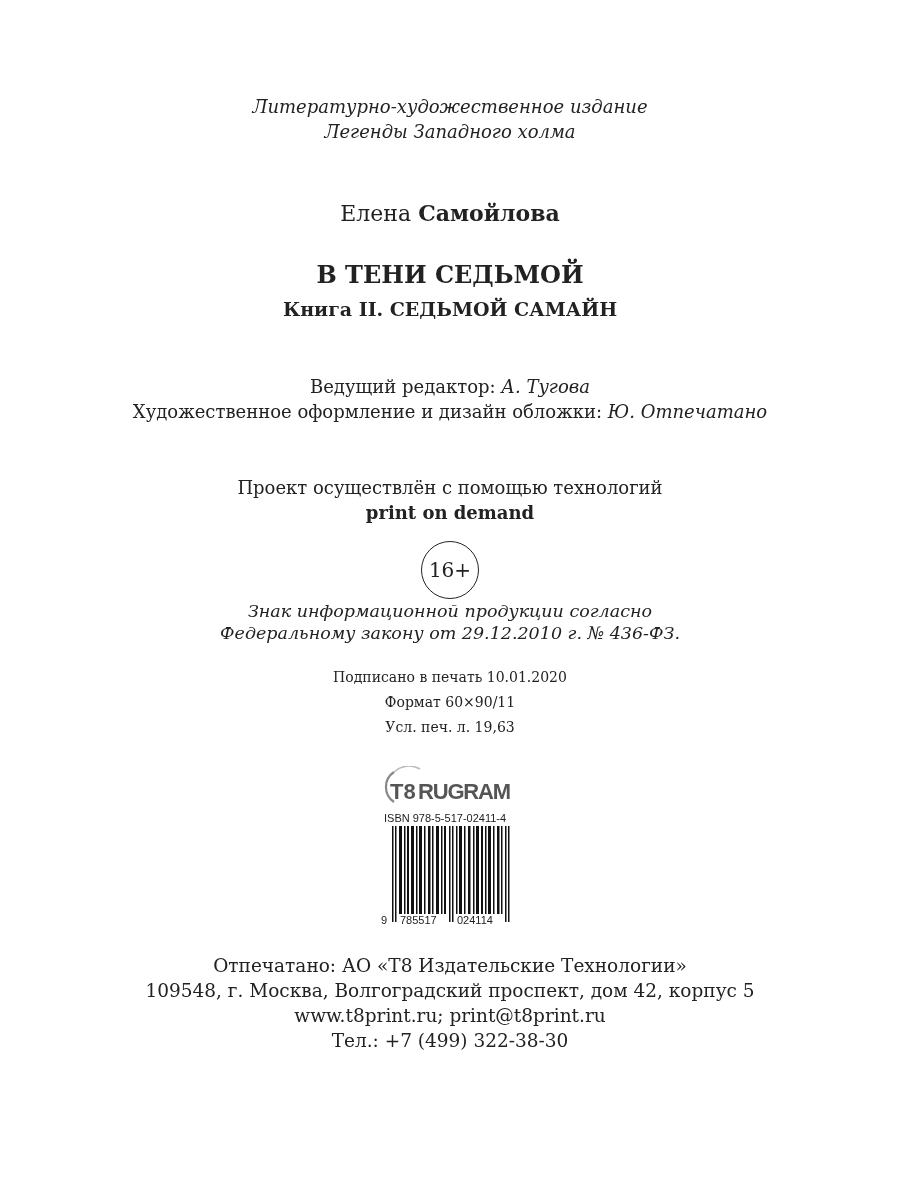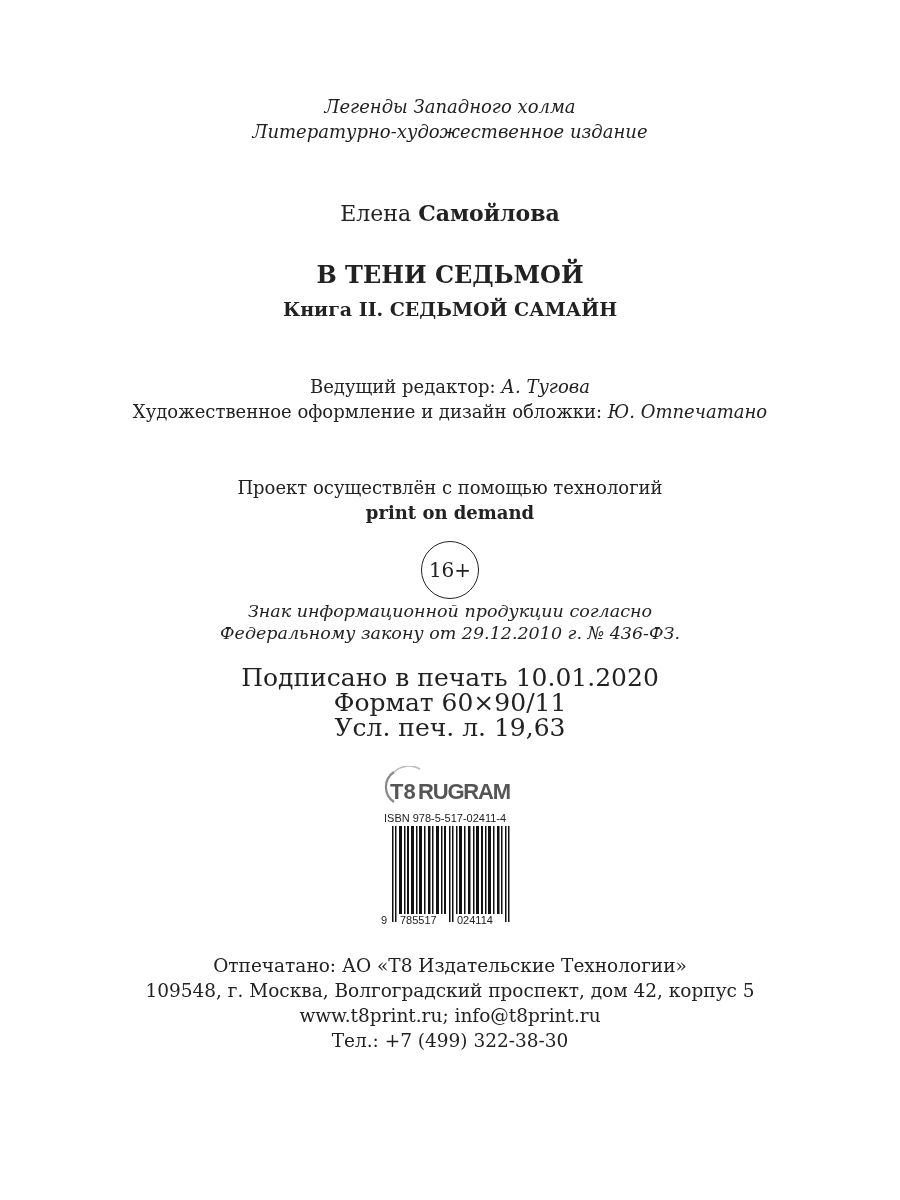--- a/index.html
+++ b/index.html
@@ -13,36 +13,36 @@
   .series { top: 94px; font-size: 18px; line-height: 25px; }
   .author { top: 198px; font-size: 22px; line-height: 30px; }
   .title { top: 260px; font-size: 24px; font-weight: bold; line-height: 30px; }
   .subtitle { top: 296px; font-size: 19px; font-weight: bold; line-height: 26px; }
   .credits { top: 374px; font-size: 18px; line-height: 25px; }
   .project { top: 475px; font-size: 18px; line-height: 25px; }
   .age-wrap { top: 541px; height: 60px; }
   .age { display: inline-block; width: 56px; height: 56px; border: 1.5px solid #222; border-radius: 50%;
          font-size: 20px; line-height: 56px; text-align: center; }
   .law { top: 600px; font-size: 17.5px; line-height: 22px; font-style: italic; }
-  .print { top: 665px; font-size: 25px; line-height: 25px; }
+  .print { top: 665px; font-size: 14px; line-height: 25px; }
   .logo-block { position: absolute; left: 380px; top: 766px; width: 160px; height: 170px; text-align: right; }
   .logo { position: absolute; left: 0; top: 0; height: 40px; width: 160px; }
   .isbn { position: absolute; left: 4px; top: 46px; font-family: "Liberation Sans", sans-serif; font-size: 11px; color: #222; white-space: nowrap; }
   .barcode { position: absolute; left: 8px; top: 60px; width: 130px; height: 100px; }
   .digits { position: absolute; top: 148px; font-family: "Liberation Sans", sans-serif; font-size: 11px; color:#222; background:#fff; padding: 0 1px; }
   .printer { top: 953px; font-size: 18.5px; line-height: 25px; }
 </style>
 </head>
 <body>
 
 <div class="page">
 
   <div class="center series it">
+    <span class="line">Литературно-художественное издание</span>
     <span class="line">Легенды Западного холма</span>
-    <span class="line">Литературно-художественное издание</span>
   </div>
 
   <div class="center author">
     <span>Елена</span>
     <span class="bold">Самойлова</span>
   </div>
 
   <div class="center title">В ТЕНИ СЕДЬМОЙ</div>
   <div class="center subtitle">Книга II. СЕДЬМОЙ САМАЙН</div>
 
@@ -114,17 +114,17 @@
       </g>
     </svg>
     <span class="digits" style="left:0px;">9</span>
     <span class="digits" style="left:19px;">785517</span>
     <span class="digits" style="left:76px;">024114</span>
   </div>
 
   <div class="center printer">
     <span class="line">Отпечатано: АО «Т8 Издательские Технологии»</span>
     <span class="line">109548, г. Москва, Волгоградский проспект, дом 42, корпус 5</span>
-    <span class="line">www.t8print.ru; info@t8print.ru</span>
+    <span class="line">www.t8print.ru; print@t8print.ru</span>
     <span class="line">Тел.: +7 (499) 322-38-30</span>
   </div>
 
 </div>
 
 </body></html>

